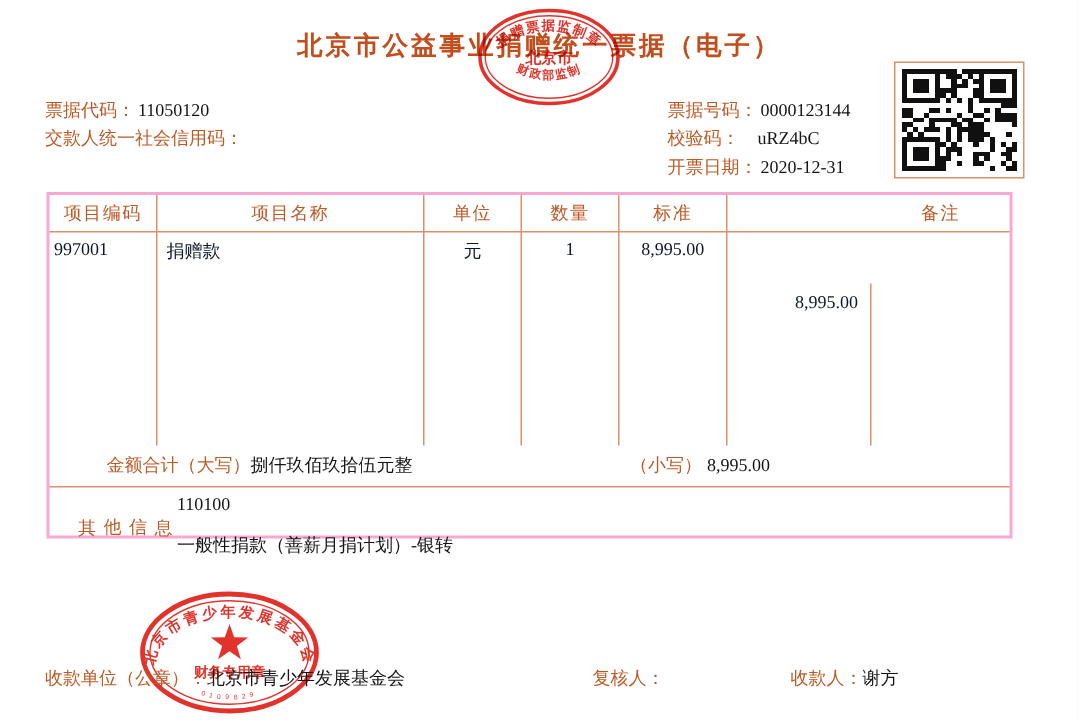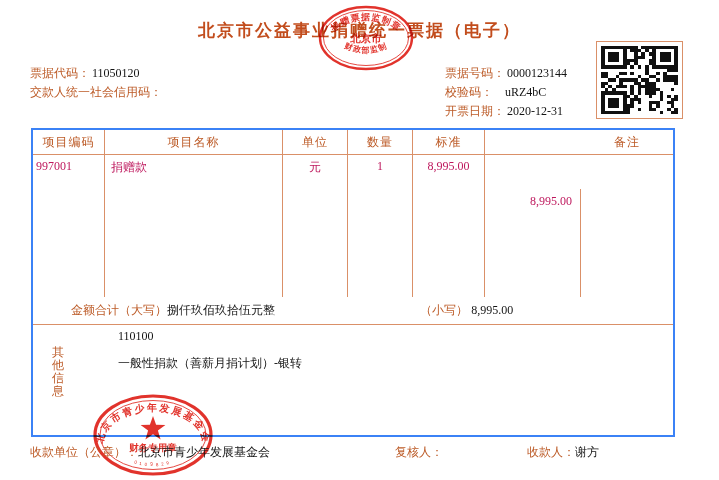--- a/index.html
+++ b/index.html
@@ -16,32 +16,32 @@
   .info { position:absolute; font-size:12px; line-height:19px; white-space:nowrap; }
   .info-left  { left:30px;  top:64px; }
   .info-right { left:445px; top:64px; }
   .info .val { margin-left:2px; }
   .gap { display:inline-block; width:10px; }
 
   .qr-box { position:absolute; left:596px; top:41px; width:87px; height:78px;
             border:1px solid #da9068; box-sizing:border-box;
             display:flex; align-items:center; justify-content:center; background:#fff; }
 
-  .frame { position:absolute; left:31px; top:128px; width:644px; height:309px;
-           border:2px solid #3b82f6; box-sizing:border-box; font-size:12px; }
+  .frame { position:absolute; left:31px; top:128px; width:644px; height:231px;
+           border:2px solid #f9a8d4; box-sizing:border-box; font-size:12px; }
   .row-h { position:absolute; top:0; left:0; right:0; height:24px; display:flex;
            border-bottom:1px solid #da9068; }
   .row-d { position:absolute; top:24px; left:0; right:0; height:143px; display:flex; }
   .cell  { border-right:1px solid #da9068; box-sizing:border-box; overflow:hidden; }
   .cell:last-child { border-right:none; }
   .w0{width:72px;} .w1{width:178px;} .w2{width:65px;} .w3{width:65px;}
   .w4{width:72px;} .w5{width:96px;margin-top:35px;}  .w6{flex:1;}
   .row-h .cell { display:flex; align-items:center; justify-content:center;
                  color:#bc5a26; letter-spacing:1px; }
-  .row-d .cell { padding-top:5px; color:#be185d;
+  .row-d .cell { padding-top:5px; color:#0f172a;
                  font-family:"Liberation Serif","DejaVu Serif",serif; }
   .ta-l{ text-align:left; padding-left:3px; } .ta-l2{ text-align:left; padding-left:6px; }
   .ta-c{ text-align:center; } .ta-r{ text-align:right; padding-right:8px; }
 
   .row-t { position:absolute; top:167px; left:0; right:0; height:27px; line-height:27px;
            border-bottom:1px solid #da9068; white-space:nowrap;padding-left:31px; }
   .row-t .daxie-label { margin-left:7px; }
   .xiaoxie { position:absolute; left:387px; top:0; }
 
   .row-o { position:absolute; top:194px; left:0; right:0; bottom:0; }

